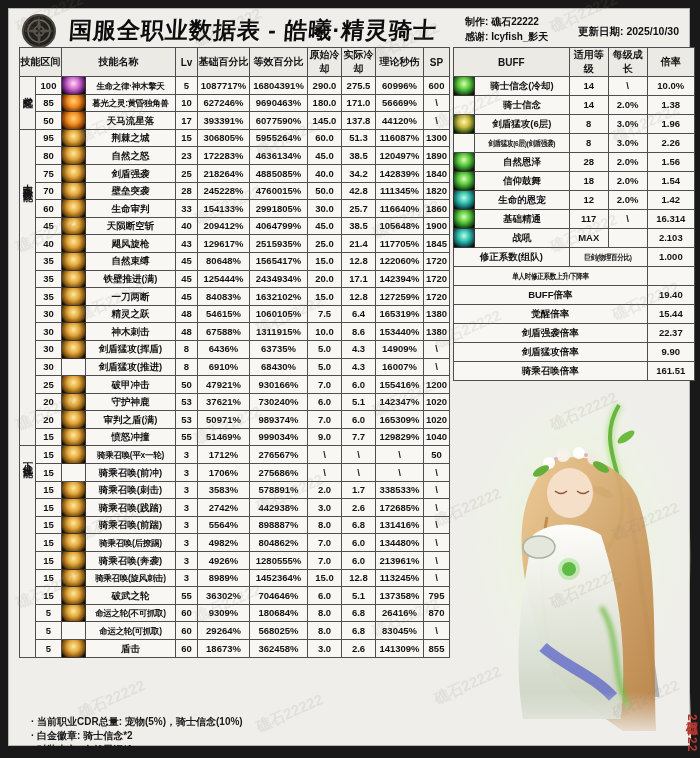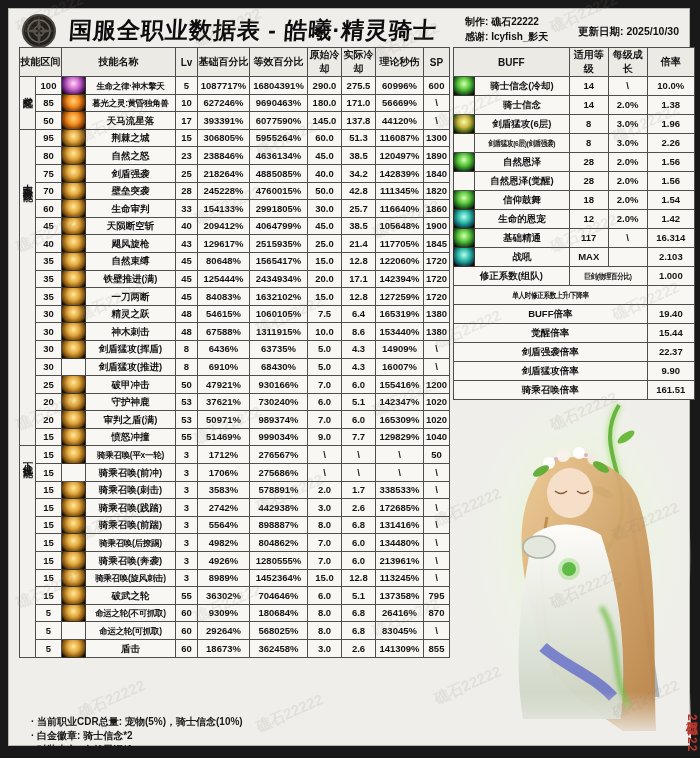--- a/index.html
+++ b/index.html
@@ -158,21 +158,21 @@
               <td>116087%</td>
               <td>1300</td>
             </tr>
             <tr>
               <td class="c-range">80</td>
               <td class="icon-cell tone-gold">
                 <div class="glyph"></div>
               </td>
               <td class="c-name"><span>自然之怒</span></td>
               <td>23</td>
-              <td>238846%</td>
+              <td>172283%</td>
               <td>4636134%</td>
               <td>45.0</td>
               <td>38.5</td>
               <td>120497%</td>
               <td>1890</td>
             </tr>
             <tr>
               <td class="c-range">75</td>
               <td class="icon-cell tone-gold">
                 <div class="glyph"></div>
@@ -618,27 +618,20 @@
               <td><span class="b-tiny">剑盾猛攻(6层)(剑盾强袭)</span></td>
               <td>8</td>
               <td>3.0%</td>
               <td>2.26</td>
             </tr>
             <tr>
               <td class="icon-cell tone-green">
                 <div class="glyph"></div>
               </td>
               <td><span class="b-name">自然恩泽</span></td>
-              <td>28</td>
-              <td>2.0%</td>
-              <td>1.56</td>
-            </tr>
-            <tr>
-              <td class="icon-empty"></td>
-              <td><span class="b-name">自然恩泽(觉醒)</span></td>
               <td>28</td>
               <td>2.0%</td>
               <td>1.56</td>
             </tr>
             <tr>
               <td class="icon-cell tone-green">
                 <div class="glyph"></div>
               </td>
               <td><span class="b-name">信仰鼓舞</span></td>
               <td>18</td>

